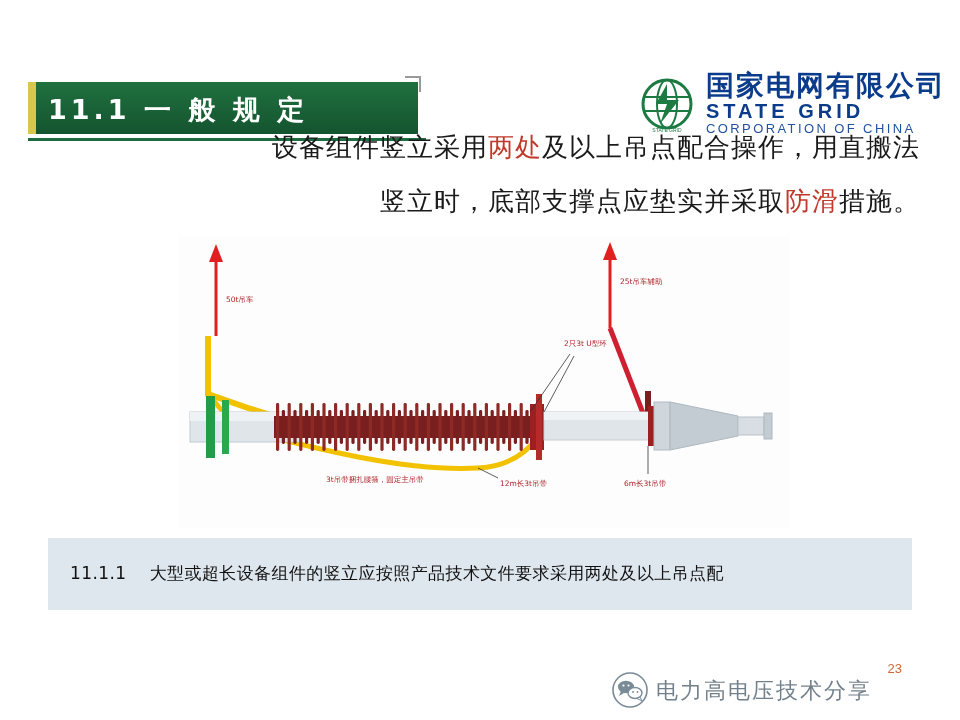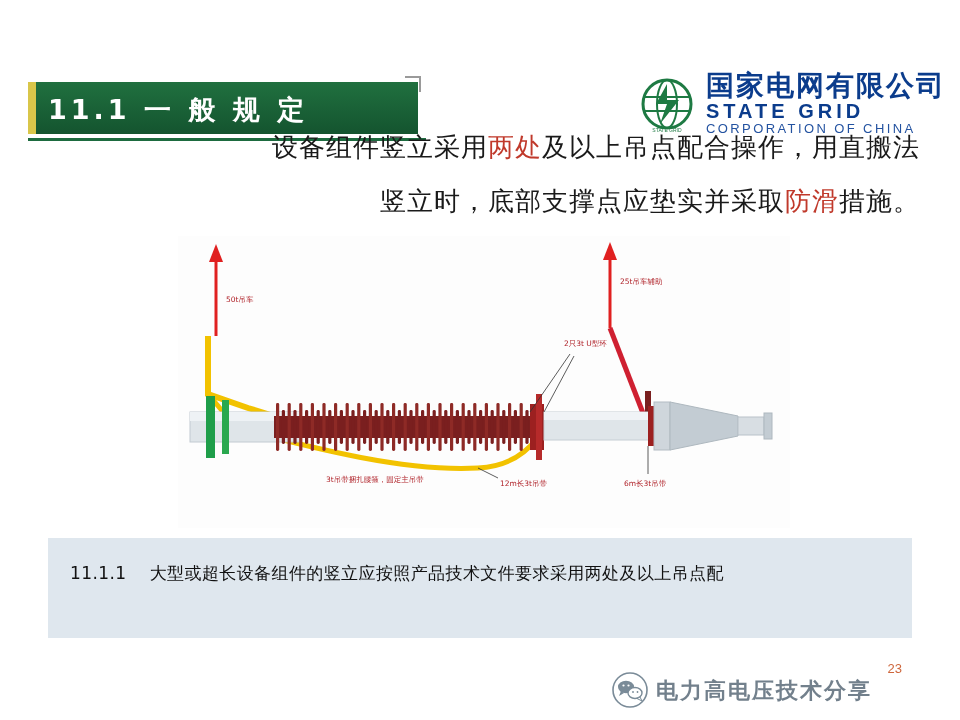--- a/index.html
+++ b/index.html
@@ -65,32 +65,32 @@
 
   
   .figure{
     position:absolute;left:178px;top:236px;width:612px;height:292px;
     background:#fdfdfd;
   }
   .fig-svg{position:absolute;left:0;top:0;}
 
   
   .note{
-    position:absolute;left:48px;top:538px;width:864px;height:100px;
+    position:absolute;left:48px;top:538px;width:864px;height:72px;
     background:#dfe7ee;
   }
   .note-text{
     position:absolute;left:22px;top:16px;width:826px;
     font-family:"DejaVu Sans", sans-serif;
     font-size:17px;color:#111;line-height:38px;letter-spacing:0.4px;
   }
 
   
   .wm{
-    position:absolute;right:18px;bottom:8px;height:44px;width:330px;font-weight:bold;
+    position:absolute;right:18px;bottom:8px;height:44px;width:330px;
   }
   .wm-icon{position:absolute;left:0;top:4px;width:36px;height:36px;}
   .wm-text{
     position:absolute;left:44px;top:8px;
     font-family:"DejaVu Sans", sans-serif;
     font-size:22px;color:#5a6a78;letter-spacing:2px;opacity:.85;
   }
   .pagenum{
     position:absolute;right:58px;bottom:44px;
     font-family:"Liberation Sans", sans-serif;

